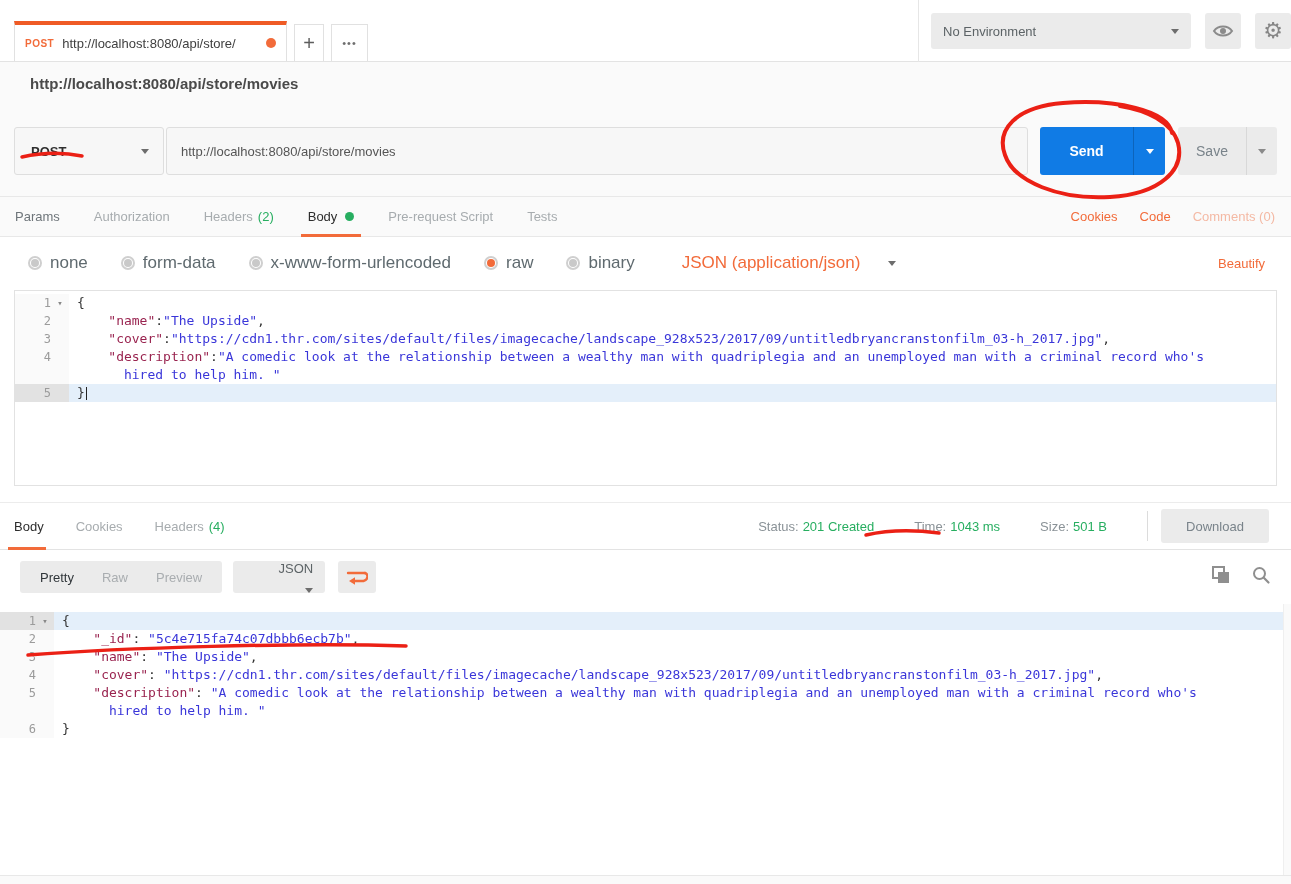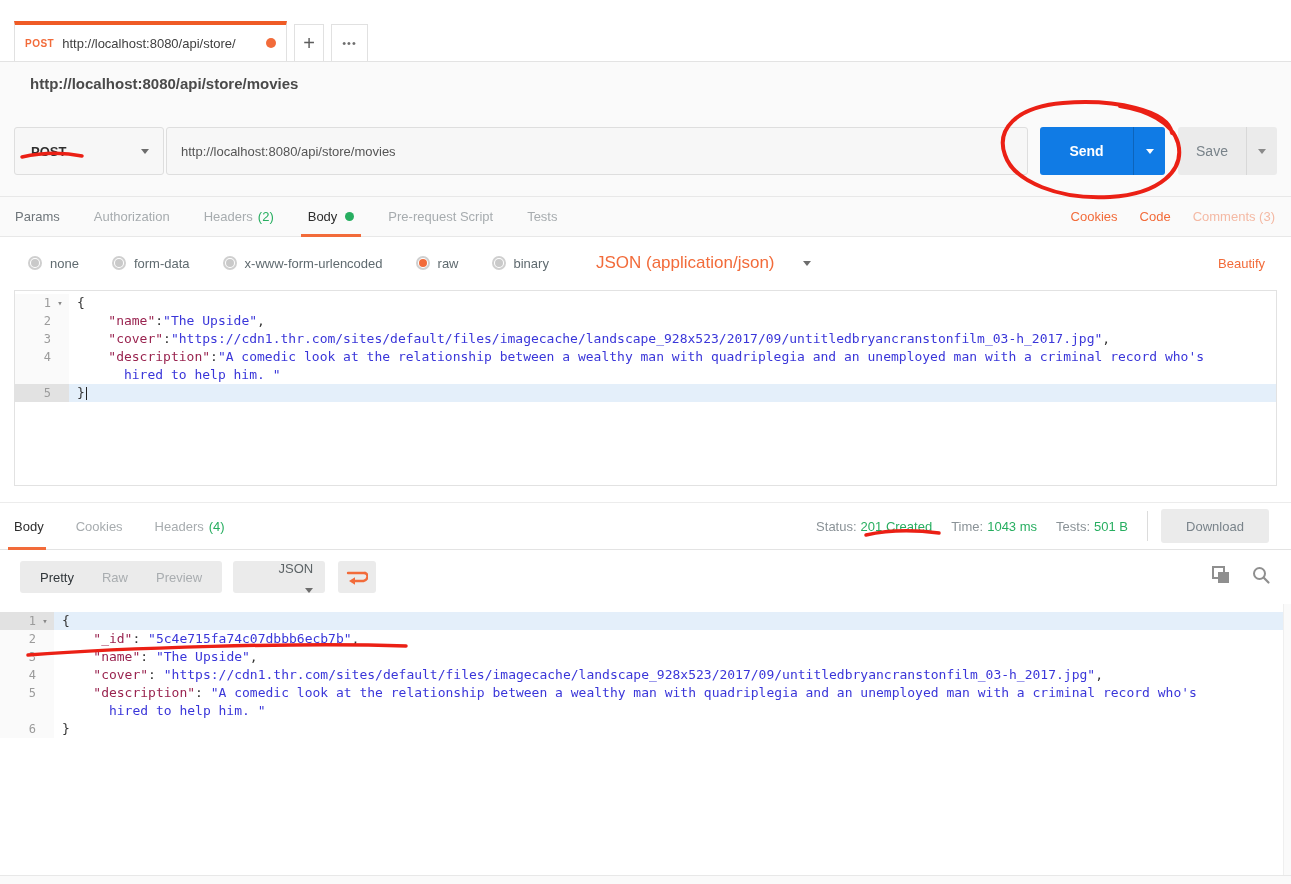--- a/index.html
+++ b/index.html
@@ -55,21 +55,21 @@
   #reqtabs .links span { font-size:13px; margin-left:22px; }
   .lnk-orange { color:var(--orange,#f26b3a); }
   .lnk-faded { color:#f4b9a4; }
 
   
   #radiorow { position:absolute; left:0; top:237px; width:1291px; height:52px; background:#fff; display:flex; align-items:center; padding-left:28px; }
   .radio-item { display:flex; align-items:center; margin-right:33px; }
   .radio-circ { width:14px; height:14px; border-radius:50%; border:2px solid #cfcfcf; background:#fff; display:flex; align-items:center; justify-content:center; margin-right:8px; }
   .radio-circ i { width:8px; height:8px; border-radius:50%; background:#c9c9c9; display:block; }
   .radio-item.sel .radio-circ i { background:var(--orange,#f26b3a); }
-  .radio-item span { font-size:13px; color:#5f6a6f; }
+  .radio-item span { font-size:17px; color:#5f6a6f; }
   #ctype { display:flex; align-items:center; margin-left:14px; }
   #ctype .ct { color:var(--orange,#f26b3a); font-size:17px; }
   #ctype .caret { margin-left:28px; }
   #beautify { margin-left:auto; padding-right:26px; color:var(--orange,#f26b3a); font-size:13px; }
 
   
   .editor { background:#fff; font-family:"DejaVu Sans Mono", monospace; font-size:13px; }
   #reqeditor { position:absolute; left:14px; top:290px; width:1263px; height:196px; border:1px solid #e2e2e2; padding-top:3px; overflow:hidden; }
   #respeditor { position:absolute; left:0; top:604px; width:1291px; height:271px; padding-top:8px; overflow:hidden; }
   .ed-row { display:flex; height:18px; line-height:18px; white-space:pre; }
@@ -85,21 +85,21 @@
   .cursor { display:inline-block; width:1px; height:13px; background:#222; vertical-align:middle; margin-left:1px; }
 
   
   #respbar { position:absolute; left:0; top:502px; width:1291px; height:48px; background:#fff; border-top:1px solid #ececec; border-bottom:1px solid #e3e3e3; display:flex; align-items:center; }
   .resp-tab { position:relative; height:48px; display:flex; align-items:center; padding:0 16px; font-size:13px; color:#a7acaf; }
   .resp-tab.first { padding-left:14px; }
   .resp-tab.active { color:#2d2d2d; }
   .resp-tab.active::after { content:""; position:absolute; left:8px; right:14px; bottom:0; height:3px; background:var(--orange,#f26b3a); }
   .resp-tab .cnt { color:var(--green,#27ae60); margin-left:5px; }
   #respmeta { margin-left:auto; display:flex; align-items:center; }
-  .meta-item { font-size:13px; color:#8a9297; margin-right:19px; }
+  .meta-item { font-size:13px; color:#8a9297; margin-right:40px; }
   .meta-item b { font-weight:normal; color:var(--green,#27ae60); margin-left:4px; }
   #respbar .vdiv { width:1px; height:30px; background:#dcdcdc; margin-right:13px; }
   #download-btn { width:108px; height:34px; background:#ebebeb; border-radius:3px; display:flex; align-items:center; justify-content:center; color:#79838a; font-size:13px; margin-right:22px; }
 
   
   #resptoolbar { position:absolute; left:6px; top:550px; width:1291px; height:54px; display:flex; align-items:center; }
   #viewgroup { margin-left:14px; height:32px; background:#ebebeb; border-radius:3px; display:flex; align-items:center; padding:0 6px; }
   .view-item { font-size:13px; color:#a9adb0; padding:0 14px; }
   .view-item.active { color:#30363a; }
   #fmt-select { margin-left:11px; width:92px; height:32px; background:#ebebeb; border-radius:3px; display:flex; align-items:flex-end; justify-content:space-between; padding:0 12px; font-size:13px; color:#5c6366;flex-direction:column; }
@@ -126,20 +126,35 @@
         <span class="turl">http://localhost:8080/api/store/</span>
         <span class="mod-dot"></span>
       </div>
       <div class="mini-tab" id="plus-tab">
         <span>+</span>
       </div>
       <div class="mini-tab" id="more-tab">
         <span>•••</span>
       </div>
     </div>
+    <div id="header-right">
+      <div id="env-select">
+        <span>No Environment</span>
+        <span class="caret"></span>
+      </div>
+      <div class="sq-btn" id="eye-btn">
+        <svg width="22" height="18" viewBox="0 0 22 18">
+          <path d="M2,9 C6,3 16,3 20,9 C16,15 6,15 2,9 Z" fill="none" stroke="#8b8b8b" stroke-width="2"></path>
+          <circle cx="11" cy="9" r="3" fill="#8b8b8b"></circle>
+        </svg>
+      </div>
+      <div class="sq-btn" id="gear-btn">
+        <span>⚙</span>
+      </div>
+    </div>
   </div>
 
   <div id="titlebar">
     <span class="t">http://localhost:8080/api/store/movies</span>
   </div>
 
   <div id="builder">
     <div id="method-select">
       <span class="m">POST</span>
       <span class="caret"></span>
@@ -180,21 +195,21 @@
         <div class="rtab">
           <span>Pre-request Script</span>
         </div>
         <div class="rtab">
           <span>Tests</span>
         </div>
       </div>
     <div class="links">
       <span class="lnk-orange">Cookies</span>
       <span class="lnk-orange">Code</span>
-      <span class="lnk-faded">Comments (3)</span>
+      <span class="lnk-faded">Comments (0)</span>
     </div>
   </div>
 
   <div id="radiorow">
     <div id="bodytypes" style="display:flex;align-items:center;">
         <div class="radio-item">
           <span class="radio-circ">
             <i></i>
           </span>
           <span>none</span>
@@ -249,21 +264,21 @@
           <span>Cookies</span>
         </div>
         <div class="resp-tab">
           <span>Headers</span>
           <span class="cnt">(4)</span>
         </div>
       </div>
     <div id="respmeta">
         <div class="meta-item"><span>Status:</span><b>201 Created</b></div>
         <div class="meta-item"><span>Time:</span><b>1043 ms</b></div>
-        <div class="meta-item"><span>Tests:</span><b>501 B</b></div>
+        <div class="meta-item"><span>Size:</span><b>501 B</b></div>
       </div>
     <div class="vdiv"></div>
     <div id="download-btn">
       <span>Download</span>
     </div>
   </div>
 
   <div id="resptoolbar">
     <div id="viewgroup">
         <span class="view-item active">Pretty</span>

